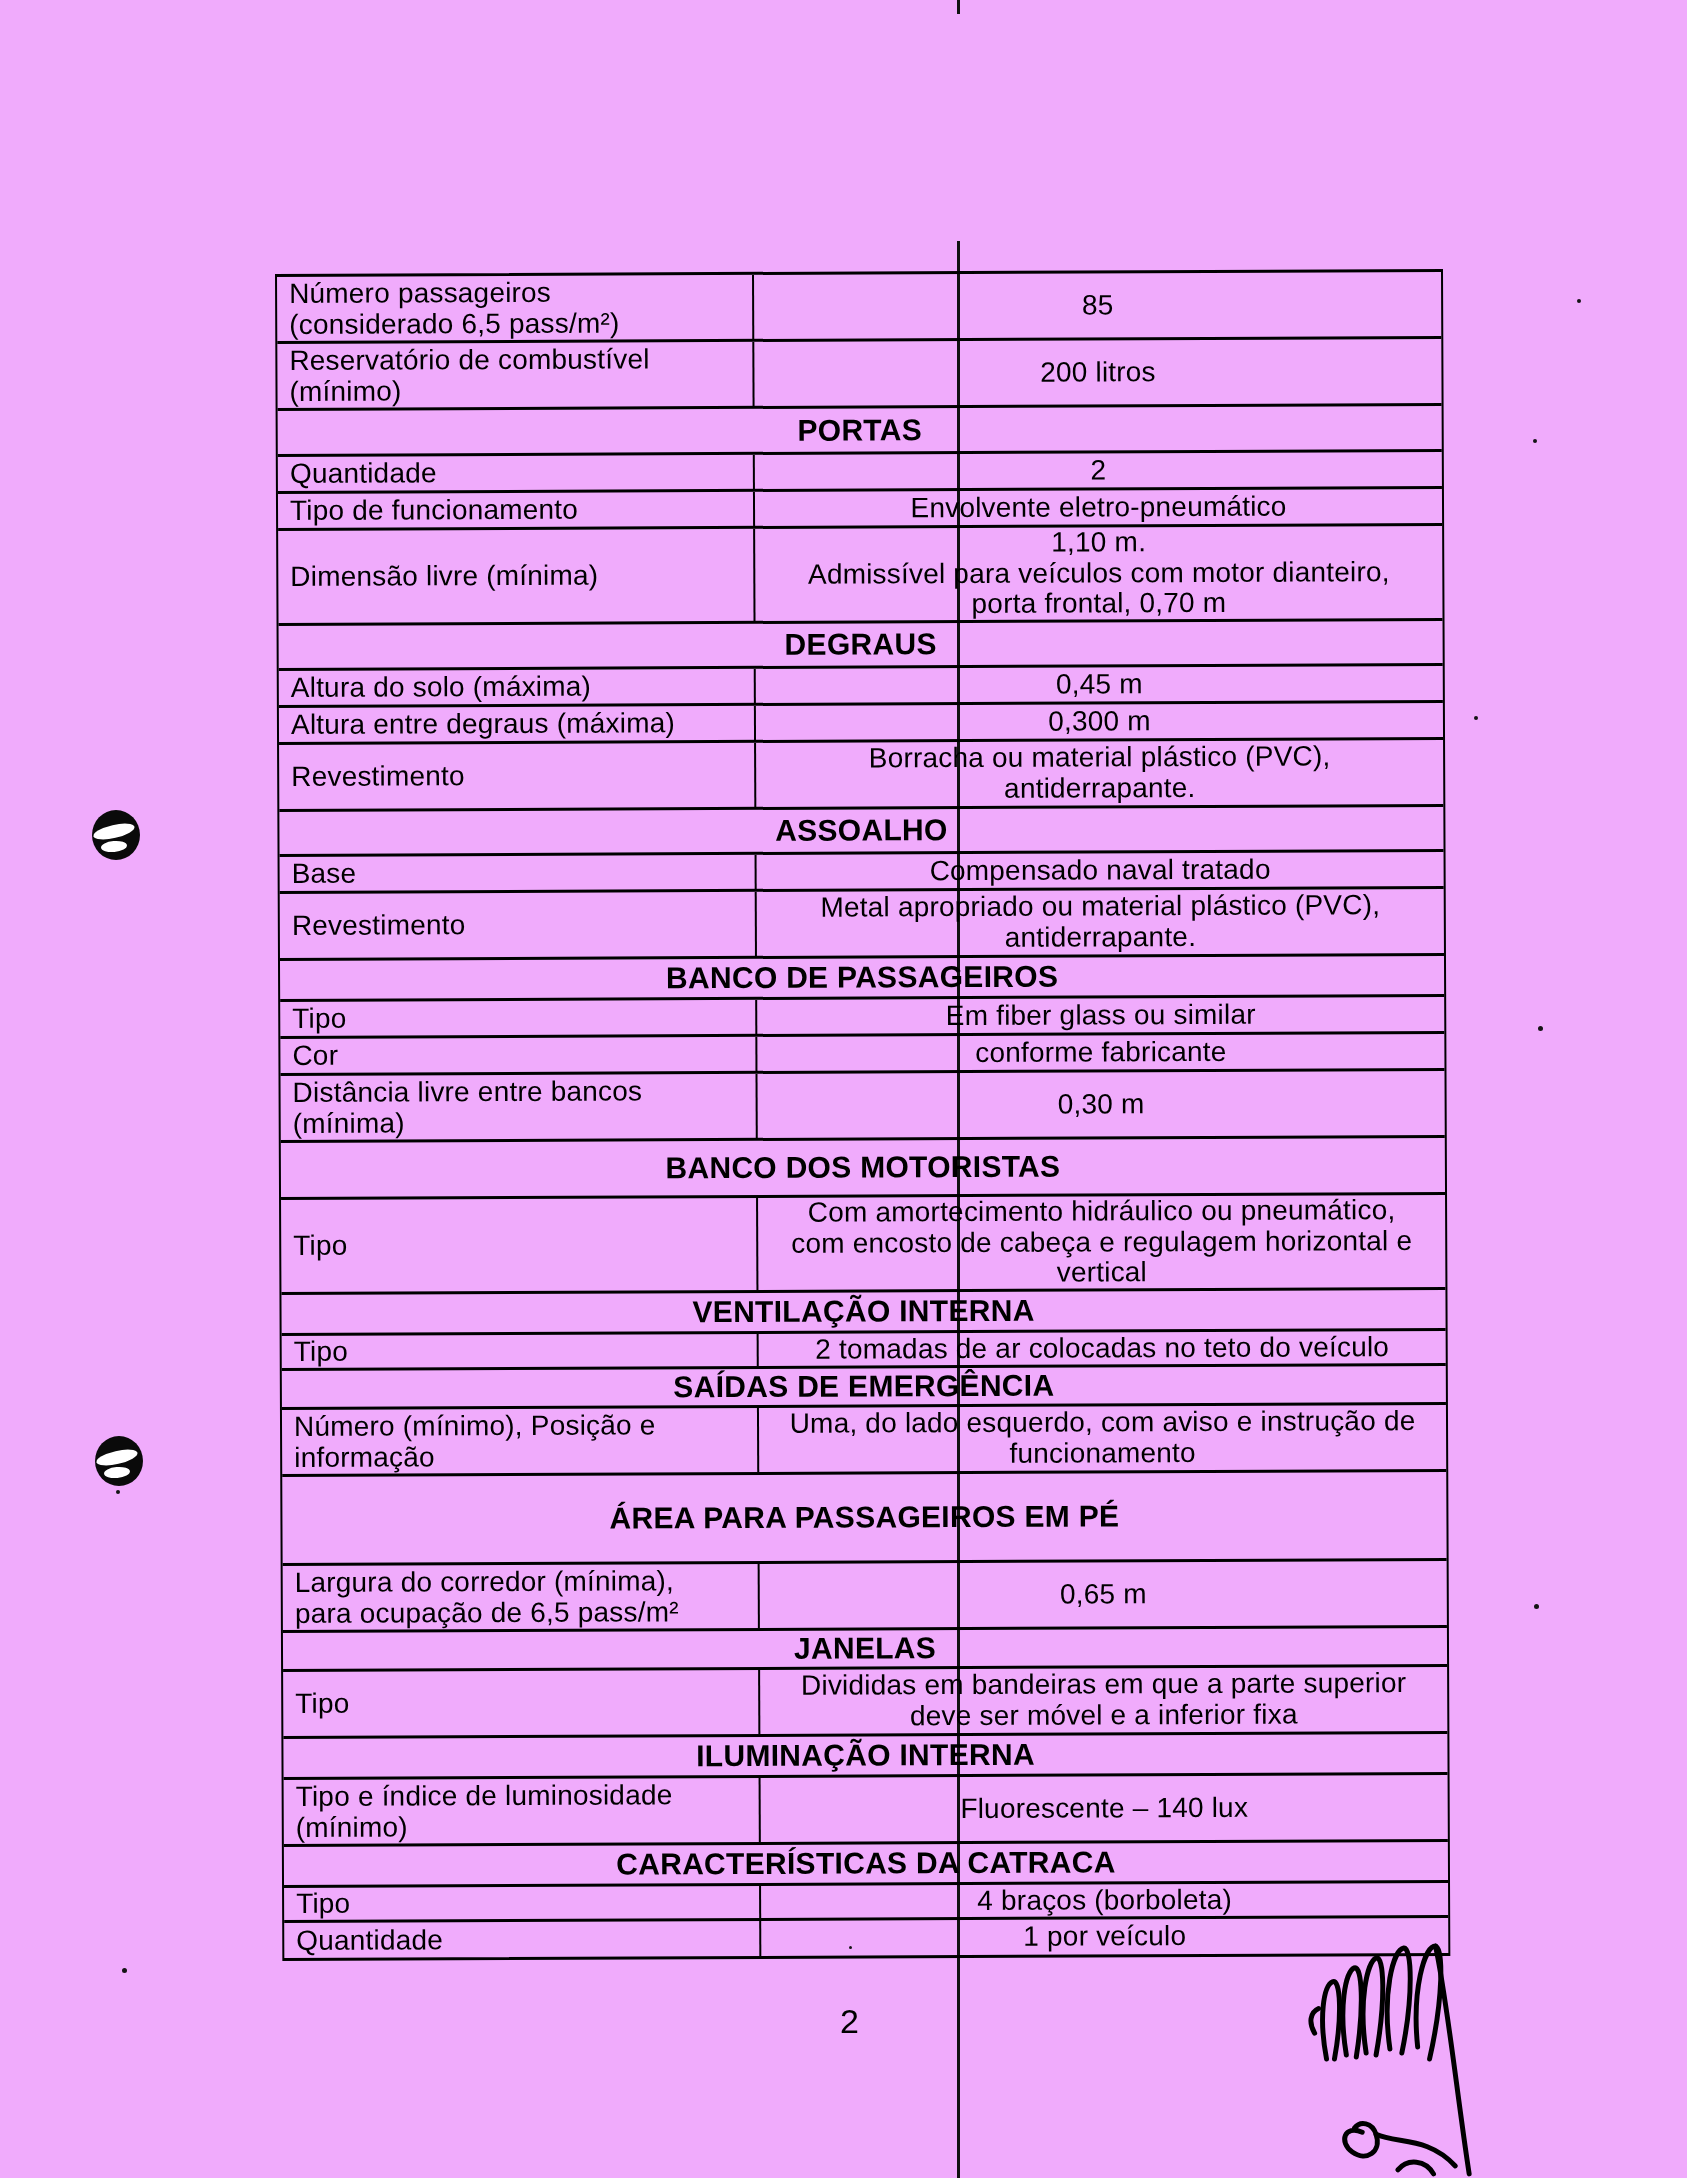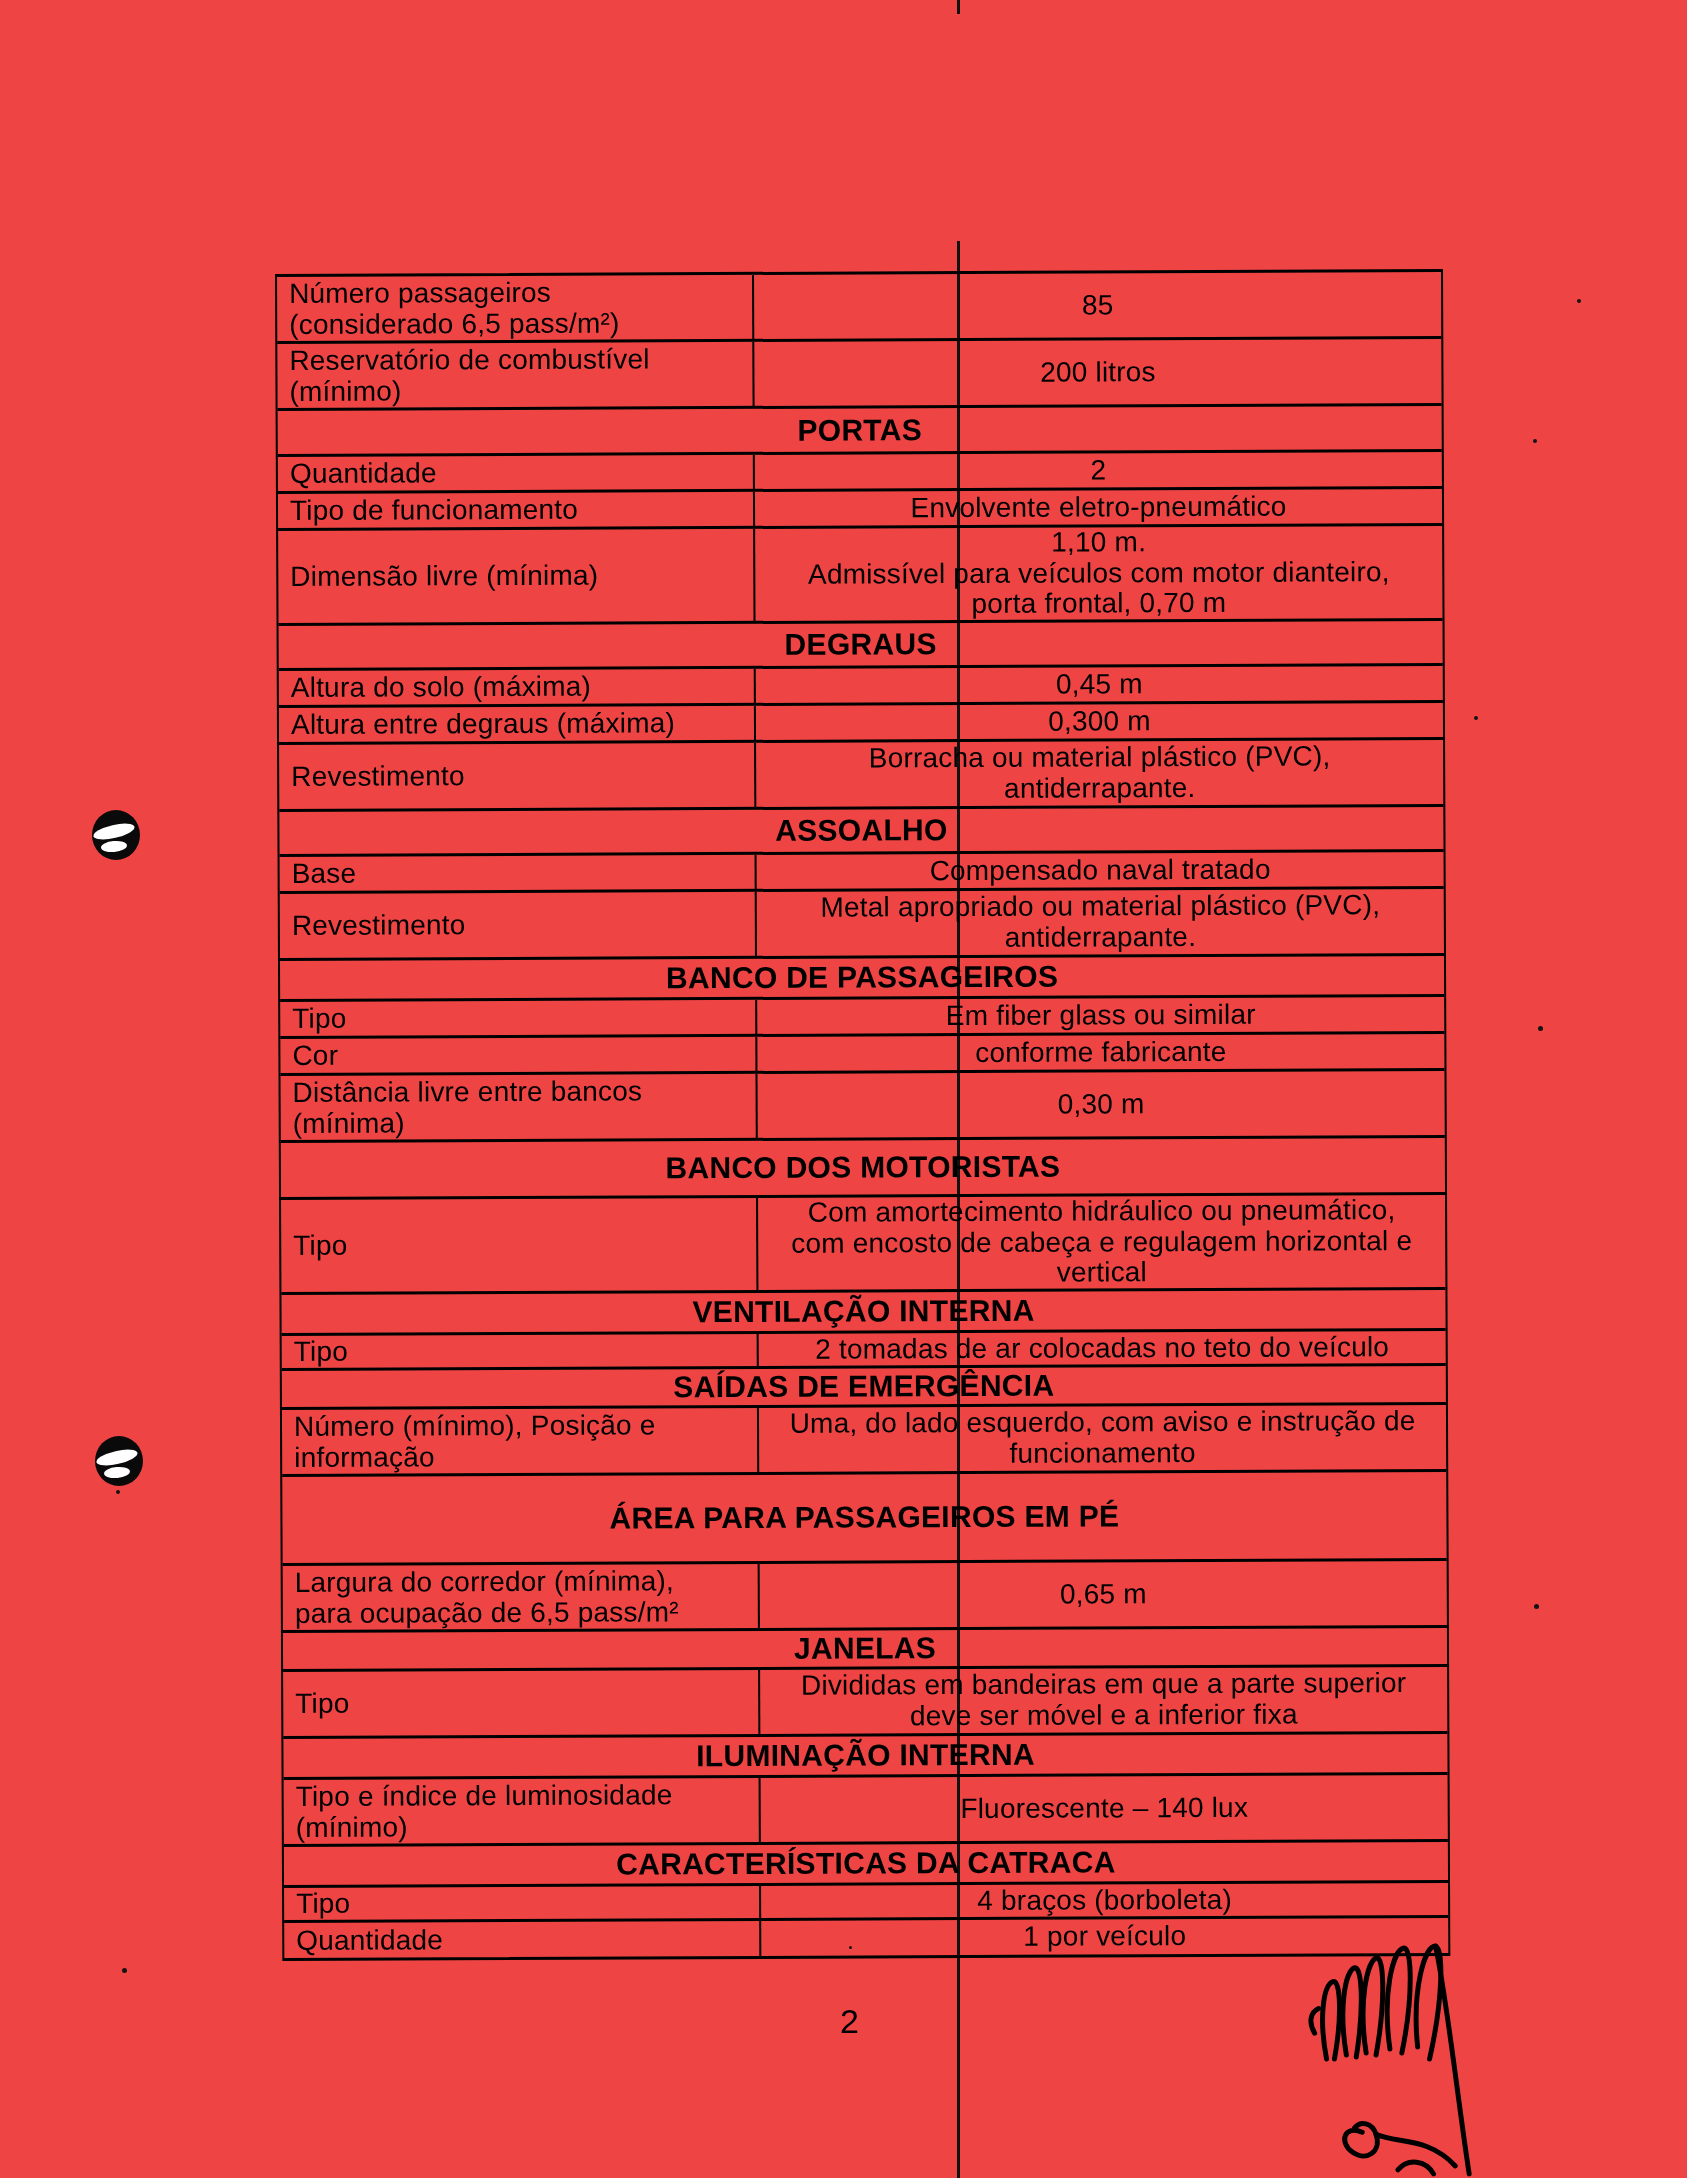--- a/index.html
+++ b/index.html
@@ -1,19 +1,19 @@
 <!DOCTYPE html>
 <html><head>
 <meta charset="utf-8">
 <style>
   html,body{margin:0;padding:0;background:#ffffff;}
   .page{
     position:relative;
     width:1687px;height:2178px;
-    background:#ef4444;
+    background:#f0abfc;
     overflow:hidden;
     font-family:"Liberation Sans", sans-serif;
     color:#000;
   }
   
   .spec-table{
     position:absolute;
     left:275px;top:274px;
     width:1168px;
     border:3px solid #000;

